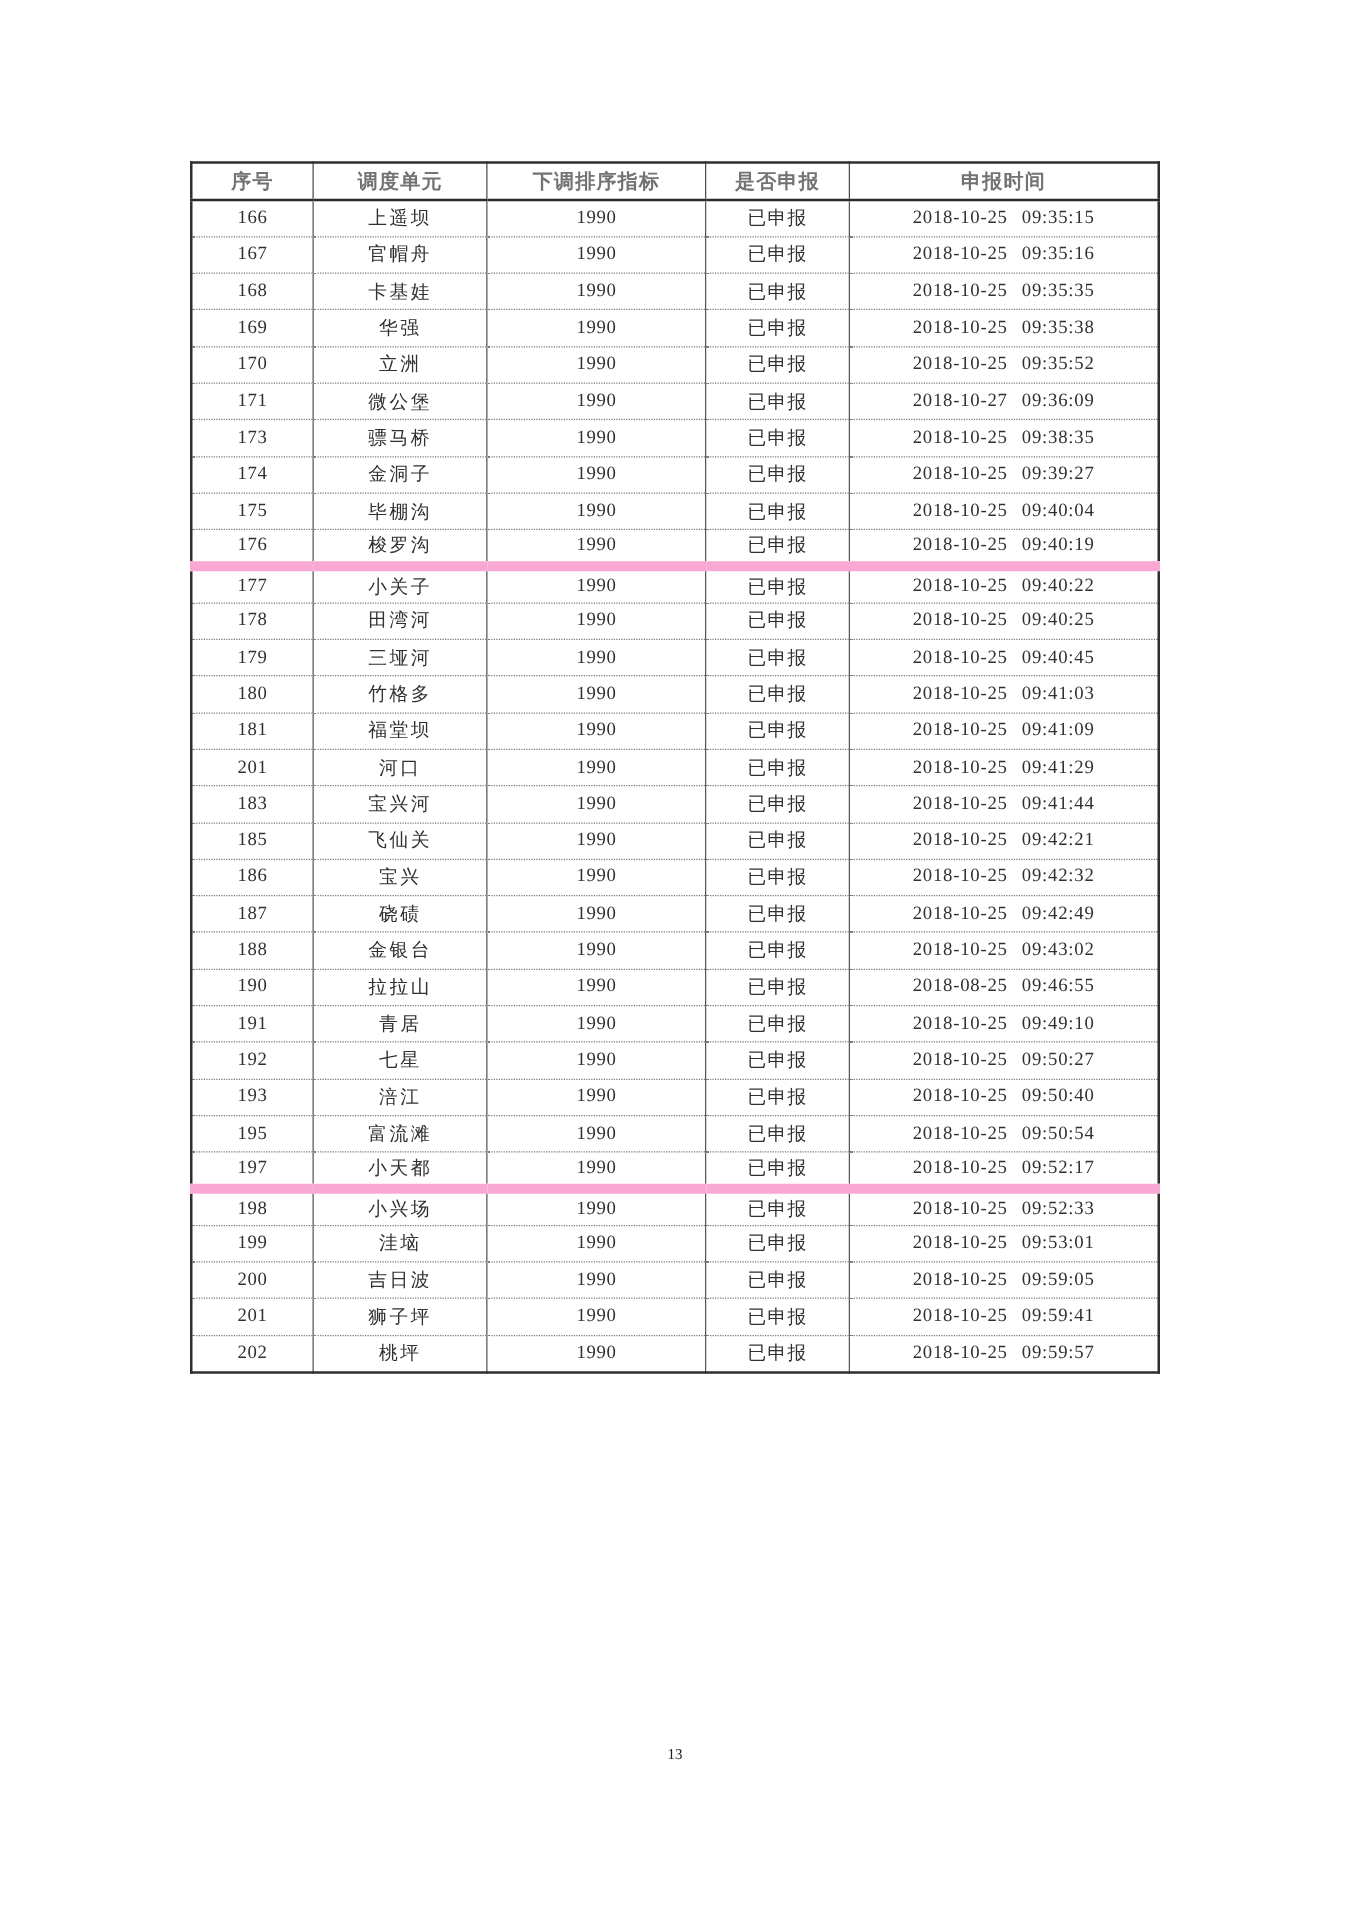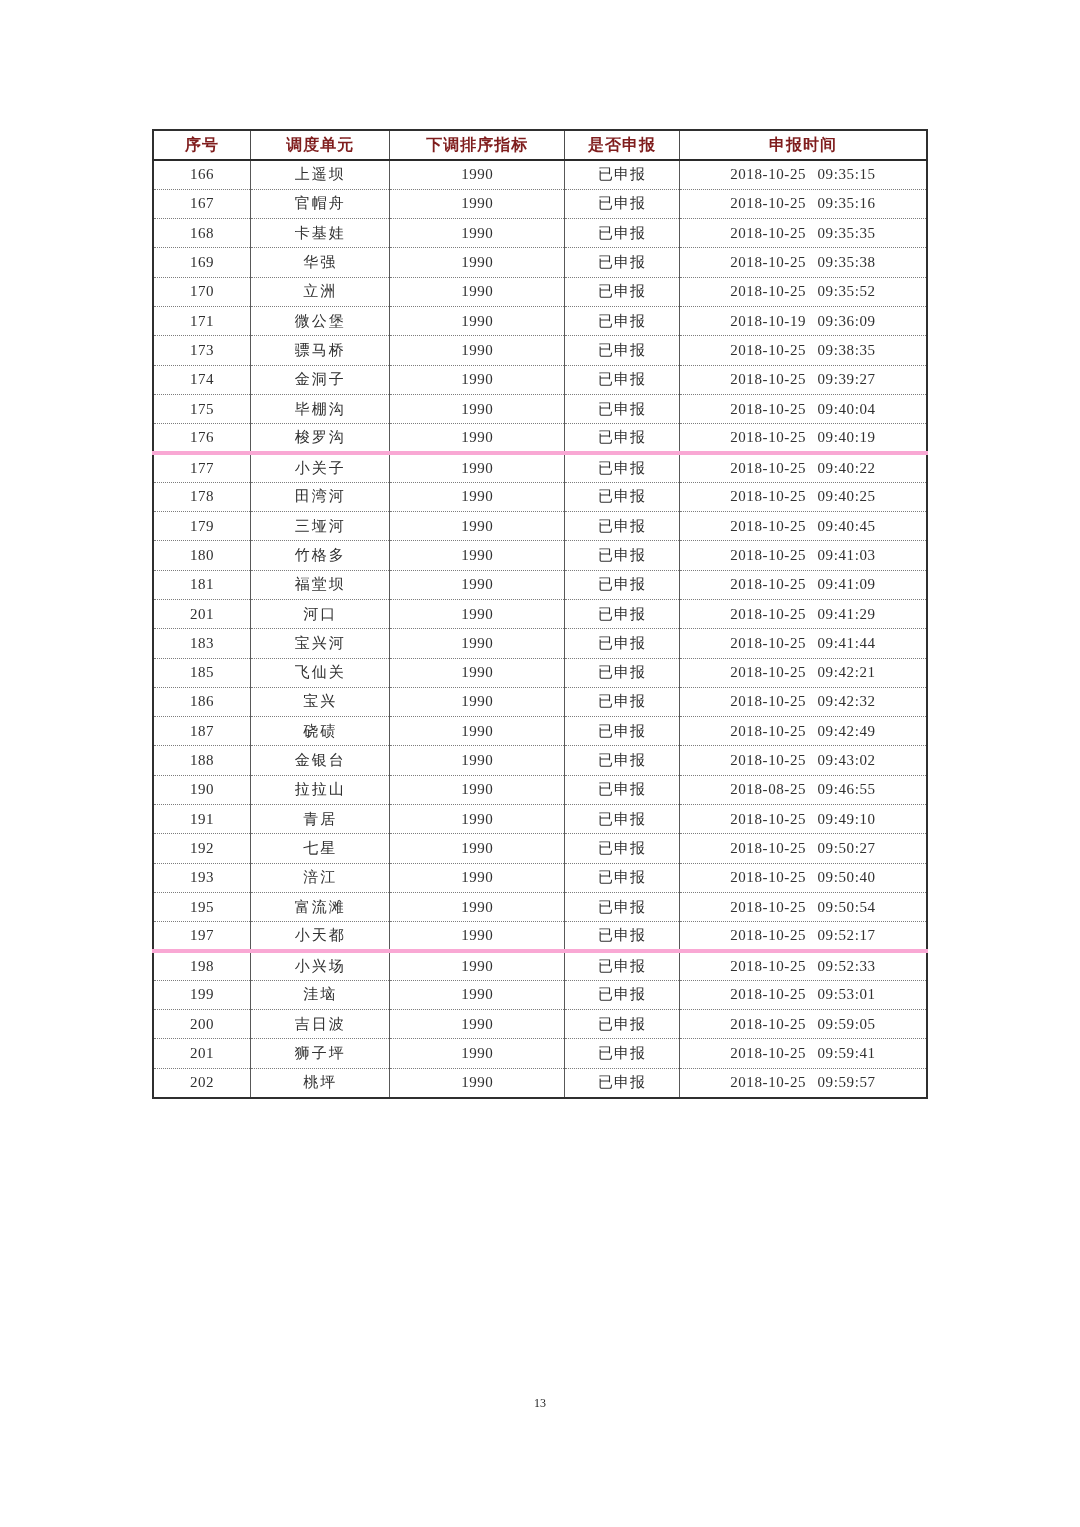--- a/index.html
+++ b/index.html
@@ -31,21 +31,21 @@
   table.sched col.c-indicator { width: 22.6%; }
   table.sched col.c-declared  { width: 14.8%; }
   table.sched col.c-time      { width: 32.0%; }
 
   table.sched th {
     height: 30px;
     font-size: 16px;
     font-weight: bold;
     text-align: center;
     vertical-align: middle;
-    color: #7f1d1d;
+    color: #737373;
     letter-spacing: 1px;
     border-right: 1px solid #4d4d4d;
     border-bottom: 2px solid #2a2a2a;
     background: #ffffff;
   }
 
   table.sched td {
     height: 29.3px;
     font-size: 15px;
     text-align: center;
@@ -54,21 +54,21 @@
     border-right: 1px solid #585858;
     border-bottom: 1px dotted #7d7d7d;
     background: #ffffff;
     white-space: nowrap;
     overflow: hidden;
   }
 
   table.sched th:last-child,
   table.sched td:last-child { border-right: none; }
 
-  table.sched tr.group-end td { border-bottom: 4px solid #f9a8d4; text-align: center; }
+  table.sched tr.group-end td { border-bottom: 8px solid #f9a8d4; text-align: center; }
 
   td.cell-unit { letter-spacing: 2px; }
   td.cell-no, td.cell-indicator { letter-spacing: 0.5px; }
   td.cell-declared { letter-spacing: 1px; }
   td.cell-time { word-spacing: 7px; letter-spacing: 0.6px; color: #383838; }
 
   .page-number {
     position: absolute;
     left: 0;
     top: 1396px;
@@ -134,21 +134,21 @@
     <td class="cell-unit">立洲</td>
     <td class="cell-indicator">1990</td>
     <td class="cell-declared">已申报</td>
     <td class="cell-time">2018-10-25 09:35:52</td>
   </tr>
         <tr>
     <td class="cell-no">171</td>
     <td class="cell-unit">微公堡</td>
     <td class="cell-indicator">1990</td>
     <td class="cell-declared">已申报</td>
-    <td class="cell-time">2018-10-19 09:36:09</td>
+    <td class="cell-time">2018-10-27 09:36:09</td>
   </tr>
         <tr>
     <td class="cell-no">173</td>
     <td class="cell-unit">骠马桥</td>
     <td class="cell-indicator">1990</td>
     <td class="cell-declared">已申报</td>
     <td class="cell-time">2018-10-25 09:38:35</td>
   </tr>
         <tr>
     <td class="cell-no">174</td>

